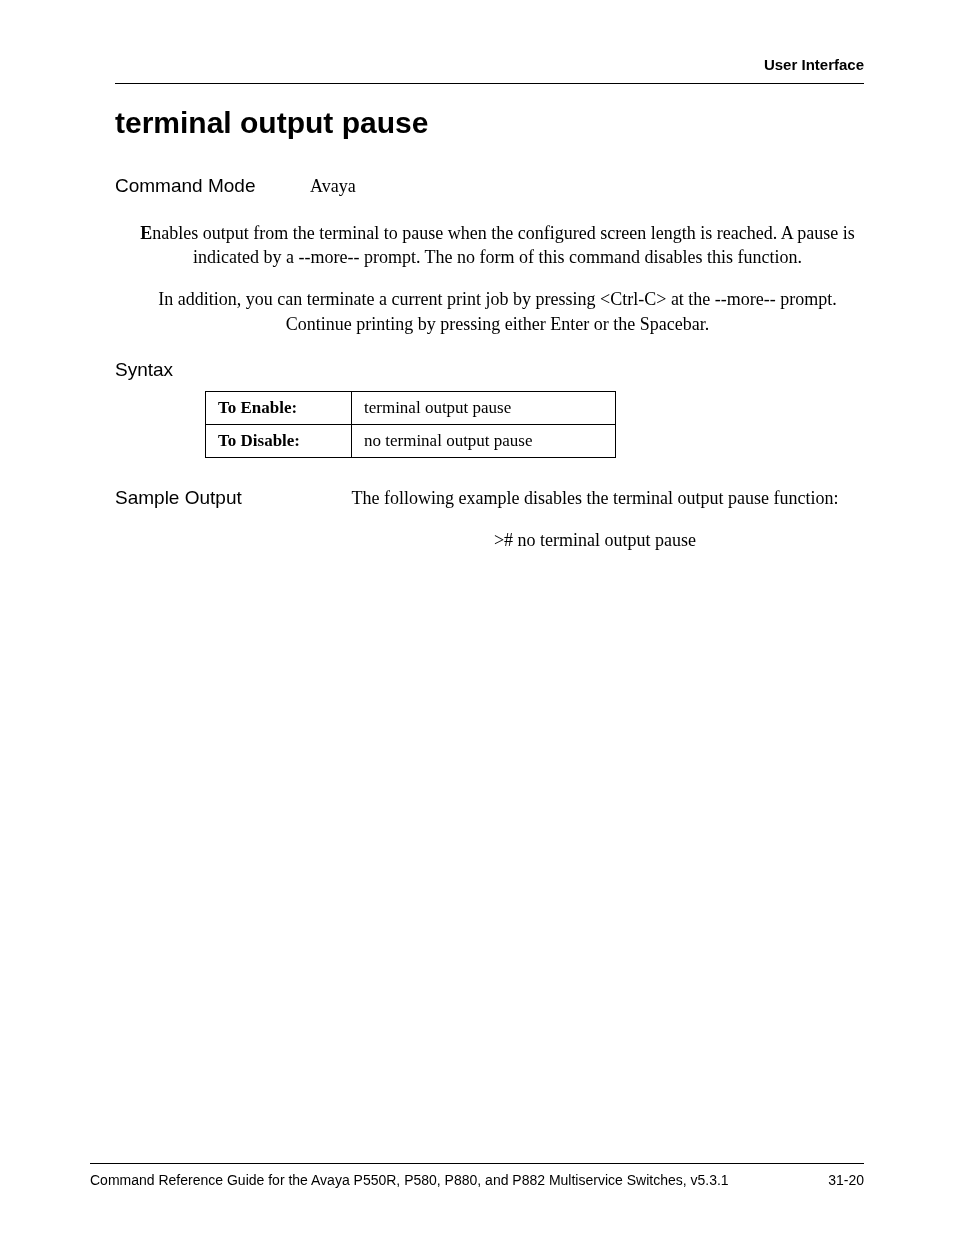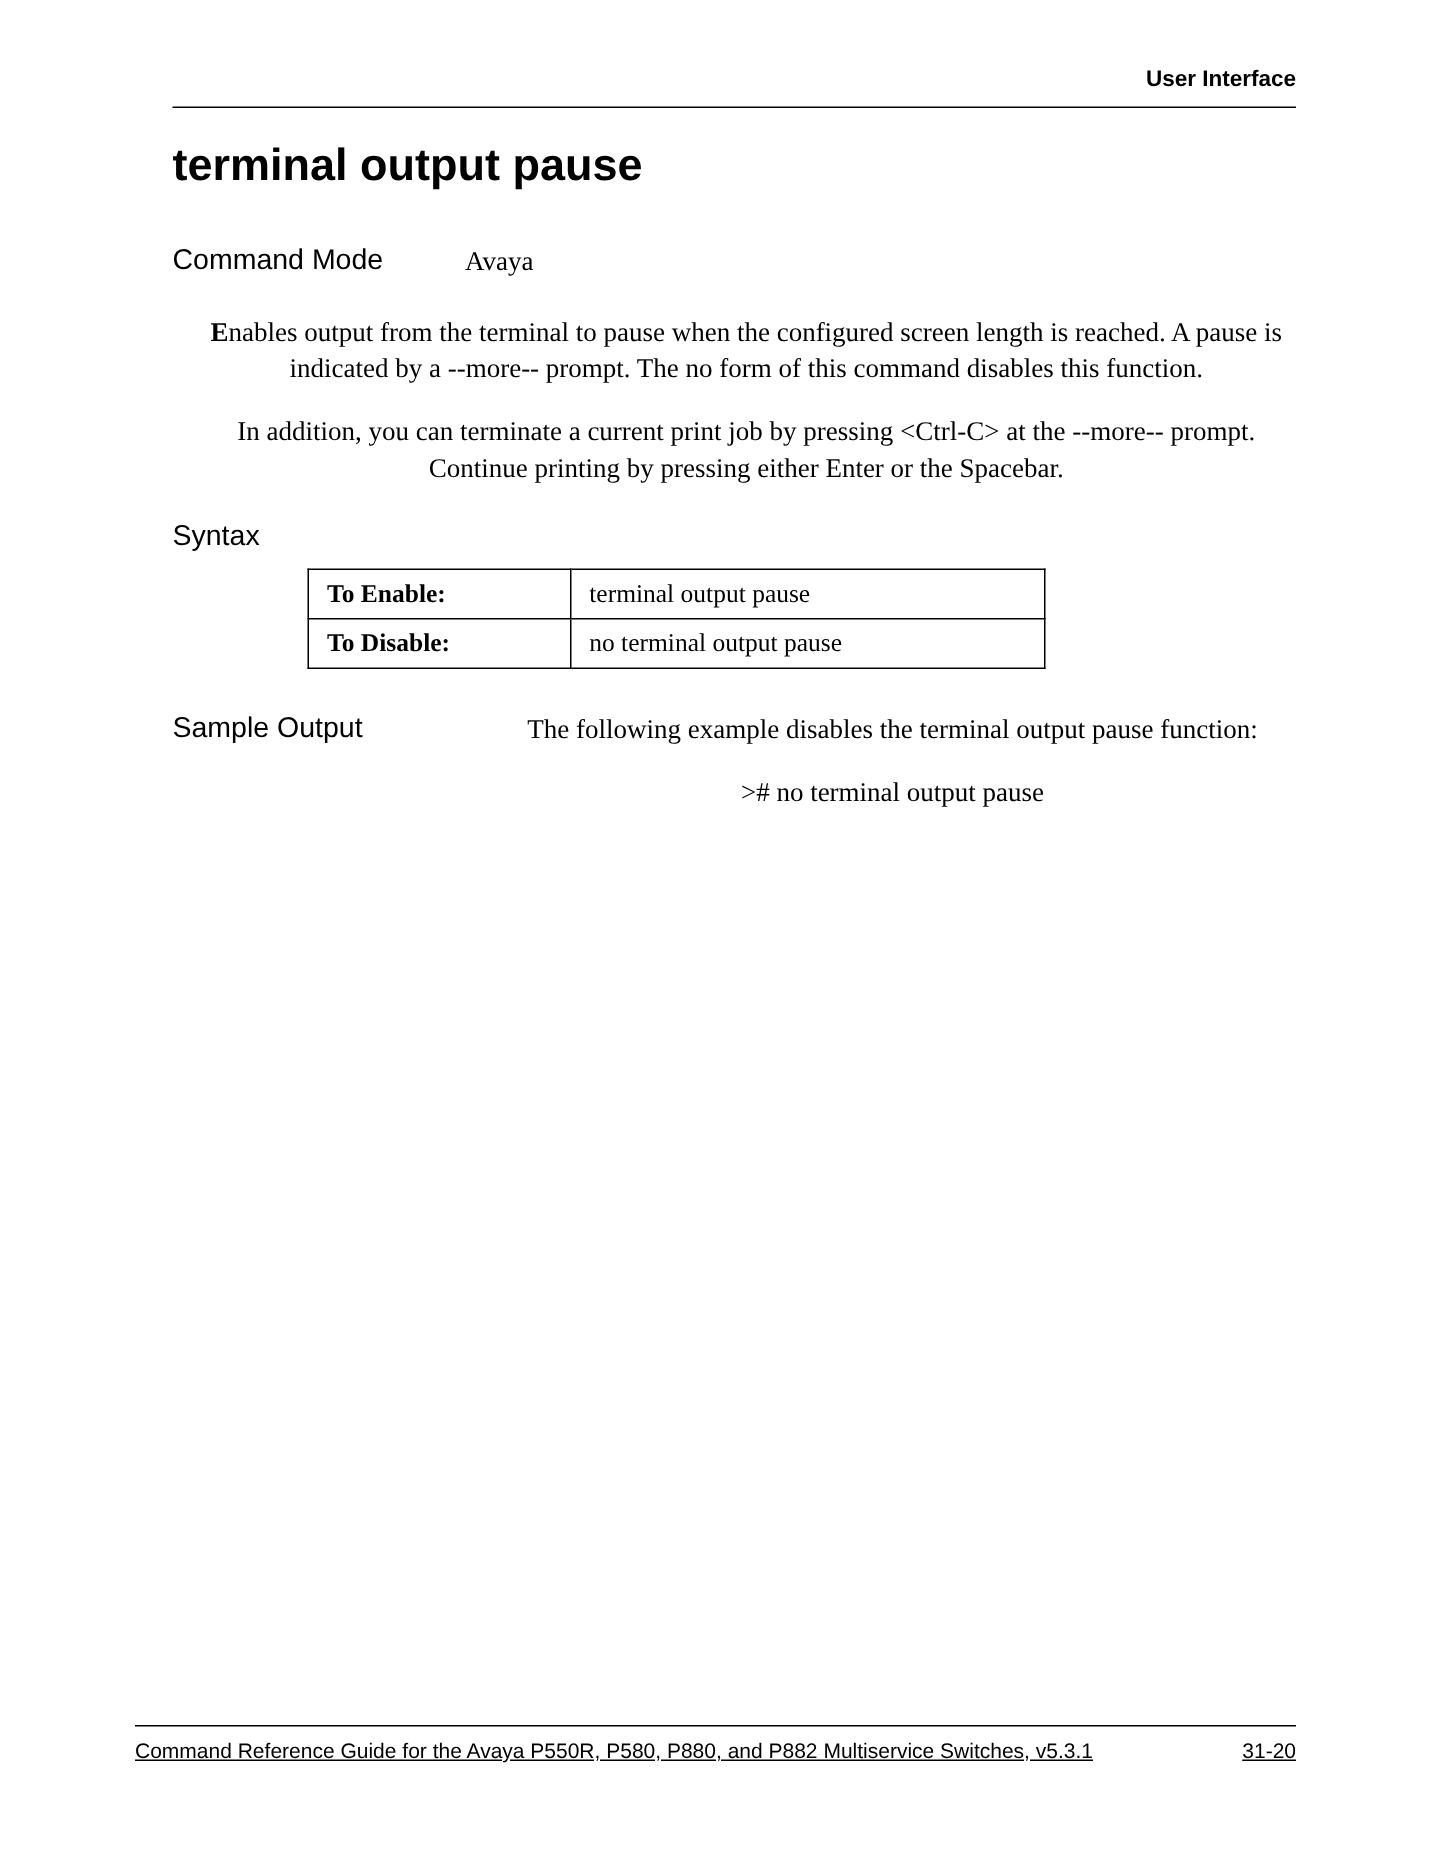--- a/index.html
+++ b/index.html
@@ -10,21 +10,21 @@
     height: 1235px;
     font-family: "Times New Roman", Times, serif;
     color: #000;
     background: #fff;
   }
   .page {
     position: relative;
     width: 954px;
     height: 1235px;
     box-sizing: border-box;
-    padding: 44px 90px 0 115px;
+    padding: 56px 90px 0 115px;
   }
   .running-head {
     text-align: right;
     font-family: "Helvetica Neue", Arial, sans-serif;
     font-weight: 700;
     font-size: 15px;
     margin-bottom: 10px;
   }
   .rule-top {
     border: none;
@@ -60,21 +60,21 @@
     font-weight: 700;
   }
   .kbd { font-weight: 400; }
 
   .syntax-block {
     margin: 8px 0 28px 0;
   }
   table.syntax {
     border-collapse: collapse;
     margin-left: 90px;
-    width: 492px;
+    width: 411px;
   }
   table.syntax td, table.syntax th {
     border: 1px solid #000;
     padding: 6px 12px;
     font-size: 17px;
     text-align: left;
     vertical-align: middle;
   }
   table.syntax th {
     font-weight: 700;
@@ -88,22 +88,21 @@
   }
 
   .systems-value {
     font-weight: 700;
   }
 
   .footer {
     position: absolute;
     left: 90px;
     right: 90px;
-    bottom: 60px;
-    text-decoration: underline;
+    bottom: 47px;
   }
   .rule-bottom {
     border: none;
     border-top: 1px solid #000;
     margin: 0 0 8px 0;
   }
   .footer-row {
     display: flex;
     justify-content: space-between;
     font-family: "Helvetica Neue", Arial, sans-serif;

